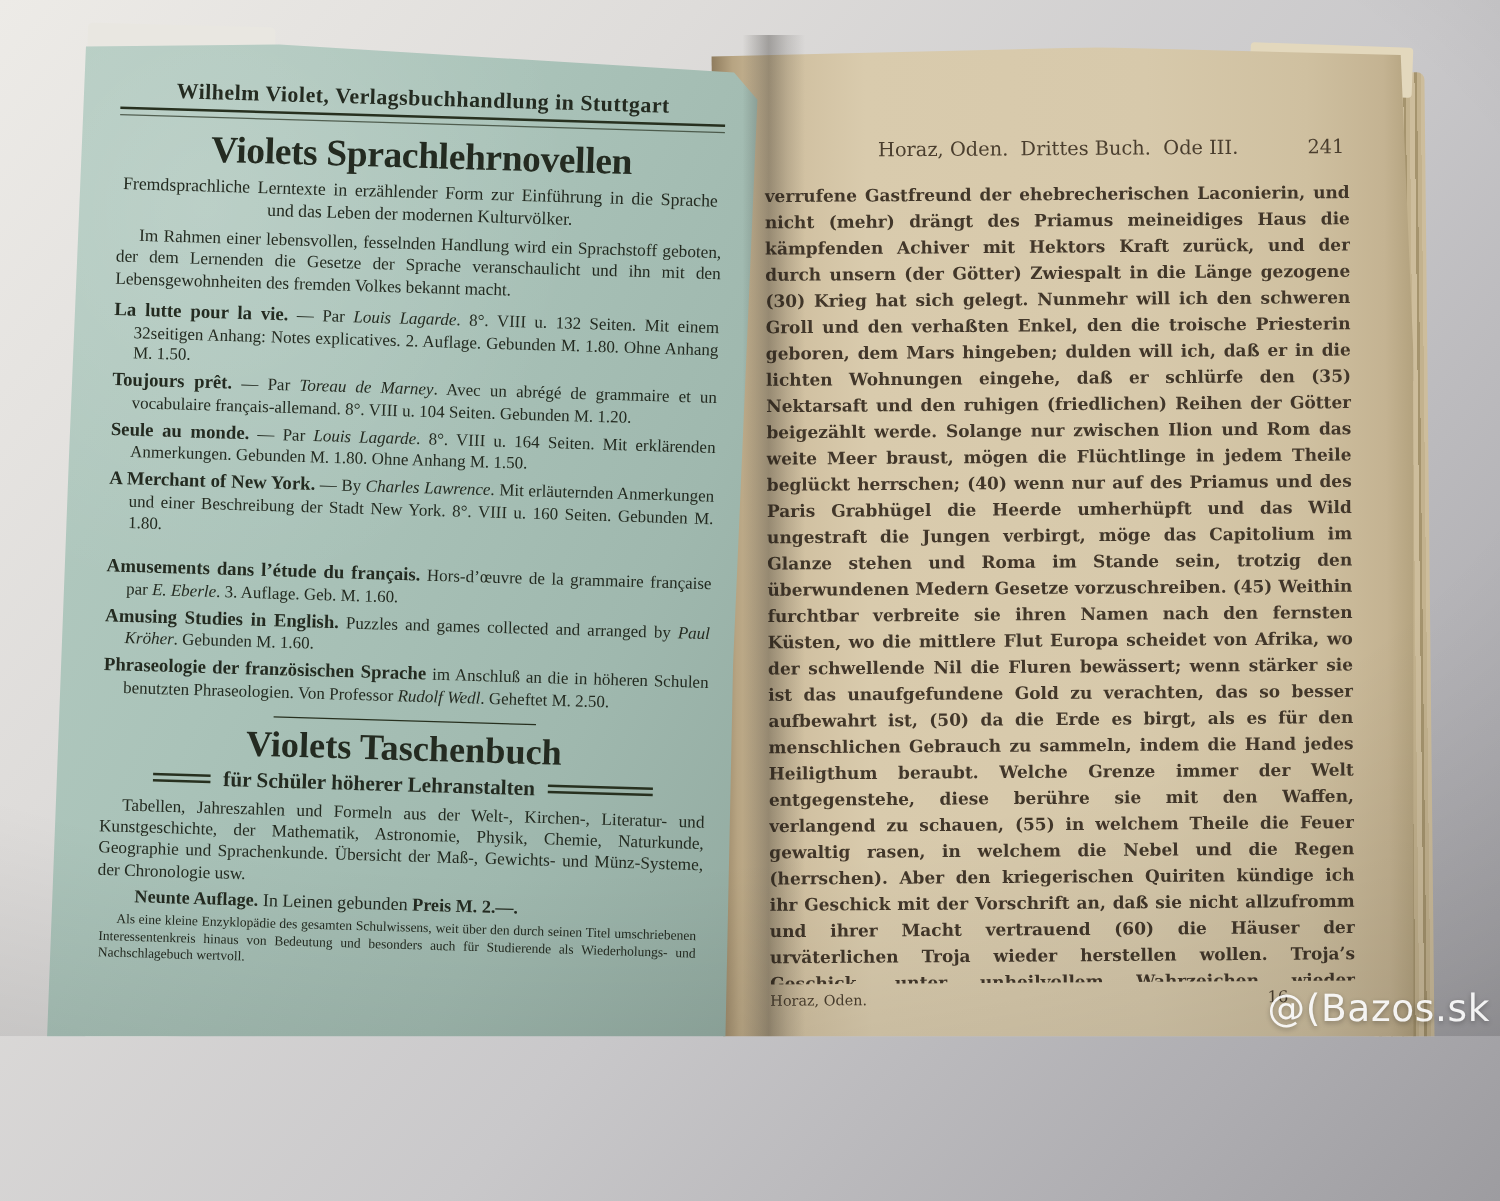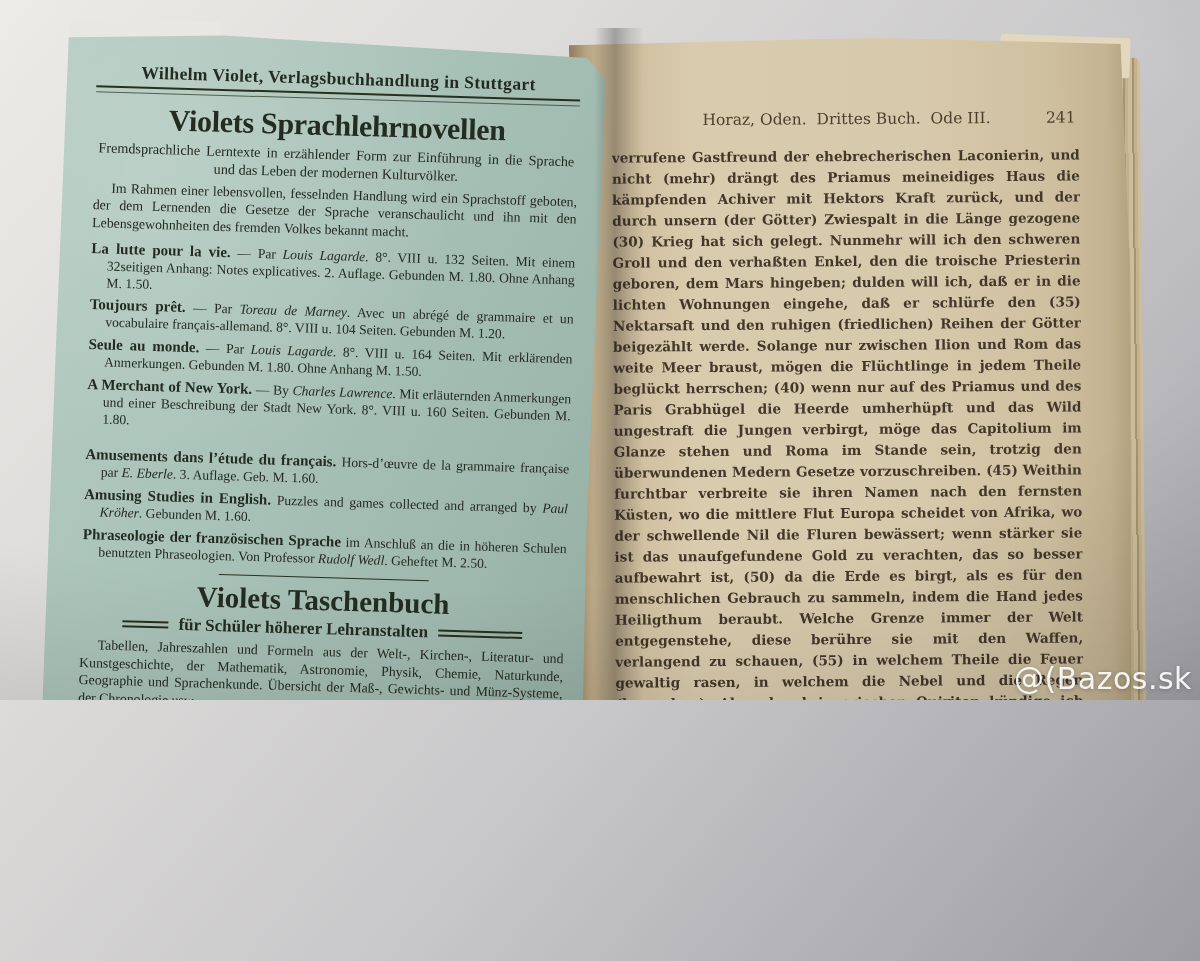--- a/index.html
+++ b/index.html
@@ -1,21 +1,21 @@
 <!DOCTYPE html>
 <html><head>
 <meta charset="utf-8">
 <style>
   html,body{margin:0;padding:0;}
   body{
     width:1200px;height:961px;overflow:hidden;
     font-family:"Liberation Serif",serif;
     background:linear-gradient(130deg,#edebe7 0%,#dedcda 28%,#c9c8ca 58%,#aeadb1 85%,#9d9ca0 100%);
   }
-  .photo{position:relative;width:1200px;height:700px;overflow:hidden;}
+  .photo{position:relative;width:1200px;height:829px;overflow:hidden;}
 
   
   .stack-right{
     position:absolute;left:1096px;top:58px;width:48px;height:858px;z-index:1;
     transform:rotate(-0.6deg);
     background:repeating-linear-gradient(90deg,#cdbd9c 0 4px,#a5946e 4px 6px,#c3b28e 6px 9px);
     border-radius:0 6px 8px 0;
   }
   .stack-bottom{
     position:absolute;left:598px;top:892px;width:526px;height:28px;z-index:1;

